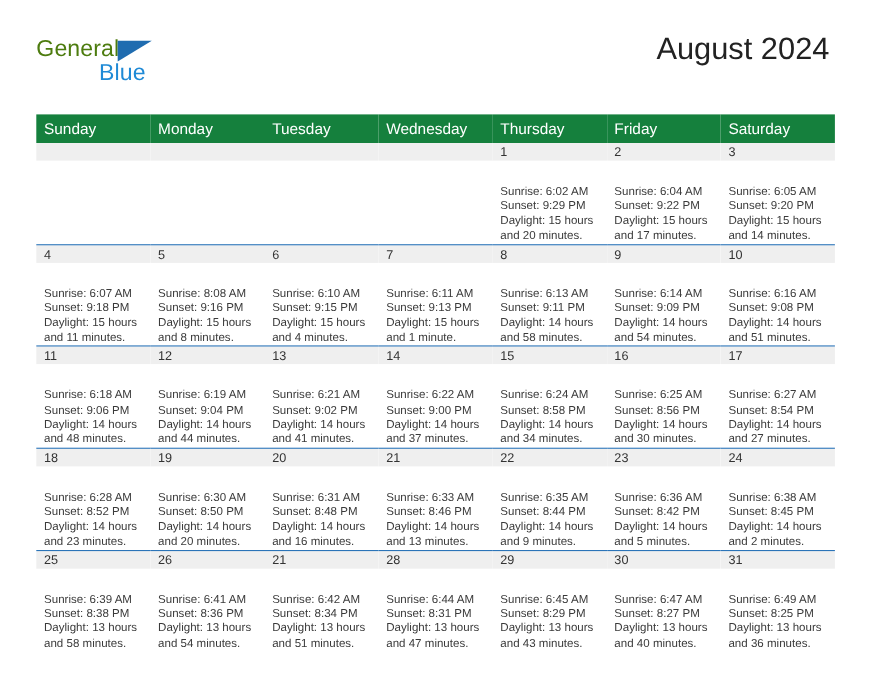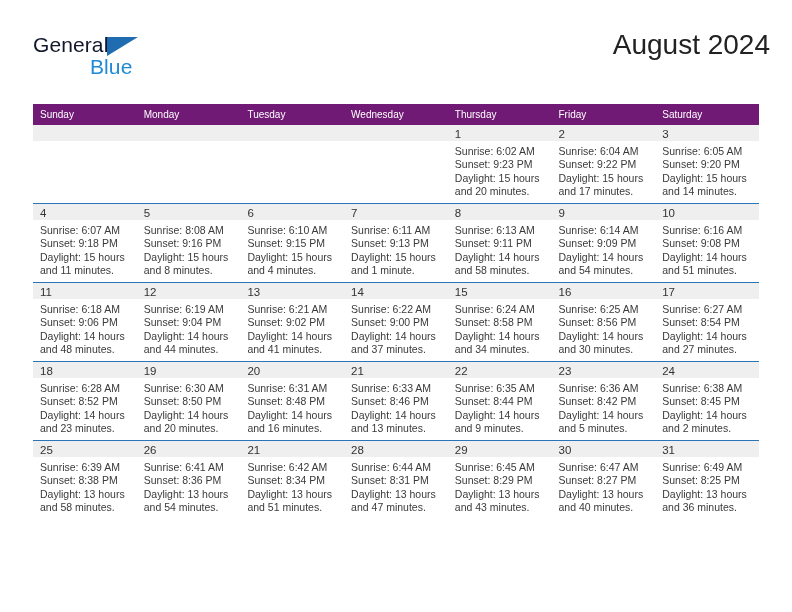--- a/index.html
+++ b/index.html
@@ -35,21 +35,21 @@
     top: 33px;
     width: 220px;
     height: 56px;
   }
   .brand-general {
     position: absolute;
     left: 0;
     top: 0;
     font-size: 21px;
     letter-spacing: 0.1px;
-    color: #0f172a;
+    color: #4d7c0f;
     font-family: "Liberation Sans", sans-serif;
   }
   .brand-triangle {
     position: absolute;
     left: 74px;
     top: 4px;
     width: 0;
     height: 0;
     border-left: 31px solid #1f6cb0;
     border-bottom: 19px solid transparent;
@@ -57,21 +57,21 @@
   .brand-blue {
     position: absolute;
     left: 57px;
     top: 22px;
     font-size: 21px;
     color: #1f8ad6;
     letter-spacing: 0.1px;
   }
   .title-block {
     position: absolute;
-    right: 22px;
+    right: 38px;
     top: 28px;
     text-align: left;
   }
   .cal-title {
     font-size: 28px;
     color: #222222;
     line-height: 34px;
     white-space: nowrap;
   }
   .cal-subtitle {
@@ -85,23 +85,23 @@
   
   .calendar {
     position: absolute;
     left: 33px;
     top: 104px;
     width: 726px;
     border-collapse: collapse;
     table-layout: fixed;
   }
   .calendar th {
-    background: #701a75;
+    background: #15803d;
     color: #ffffff;
-    font-size: 10px;
+    font-size: 14px;
     font-weight: normal;
     text-align: left;
     padding: 5px 0 5px 7px;
     height: 11px;
     border: none;
   }
   .calendar td {
     width: 103.71px;
     height: 78px;
     vertical-align: top;
@@ -123,20 +123,21 @@
     box-sizing: border-box;
   }
   .daynum-band.blank {
     color: transparent;
   }
   .cell-body {
     padding: 4px 6px 0 7px;
     font-size: 10.5px;
     line-height: 13.4px;
     color: #3a3a3a;
+    margin-top: 18px;
   }
   .cell-body div {
     white-space: nowrap;
   }
   td.empty .cell-body {
     visibility: hidden;
   }
 </style>
 </head>
 <body>
@@ -201,21 +202,21 @@
               <div></div>
               <div></div>
               <div></div>
               <div></div>
             </div>
           </td>
           <td>
             <div class="daynum-band">1</div>
             <div class="cell-body">
               <div>Sunrise: 6:02 AM</div>
-              <div>Sunset: 9:23 PM</div>
+              <div>Sunset: 9:29 PM</div>
               <div>Daylight: 15 hours</div>
               <div>and 20 minutes.</div>
             </div>
           </td>
           <td>
             <div class="daynum-band">2</div>
             <div class="cell-body">
               <div>Sunrise: 6:04 AM</div>
               <div>Sunset: 9:22 PM</div>
               <div>Daylight: 15 hours</div>

